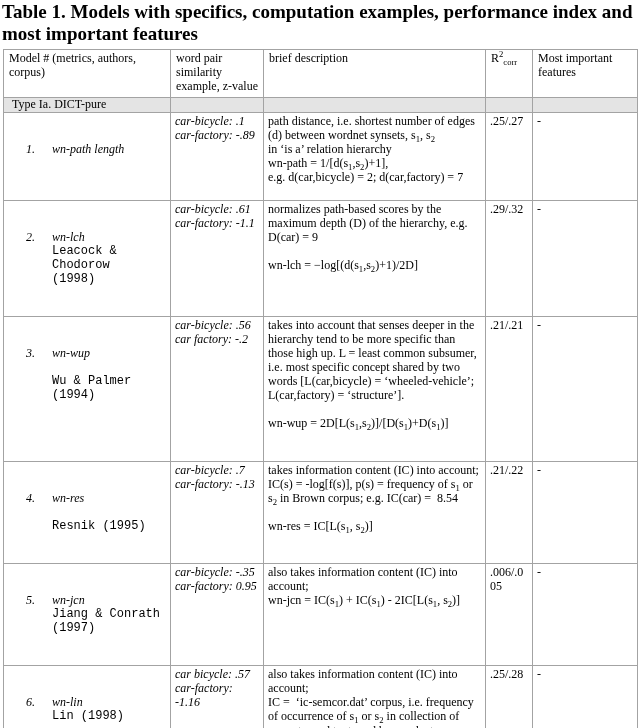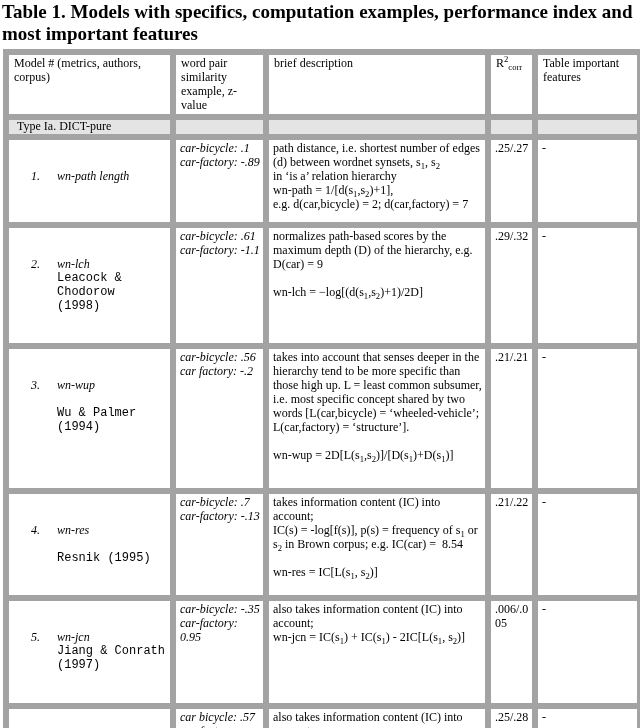--- a/index.html
+++ b/index.html
@@ -20,21 +20,21 @@
     margin-left: 3px;
     width: 634px;
   }
   col.c1 { width: 167px; }
   col.c2 { width: 93px; }
   col.c3 { width: 222px; }
   col.c4 { width: 47px; }
   col.c5 { width: 105px; }
 
   td, th {
-    border: 6px solid #a3a3a3;
+    border: 1px solid #a3a3a3;
     vertical-align: top;
     padding: 1px 3px 2px 4px;
     font-size: 12px;
     line-height: 1.17;
     font-weight: normal;
     text-align: left;
     white-space: pre-wrap;
     overflow: hidden;
   }
   th { padding-left: 5px; }
@@ -79,21 +79,21 @@
       <col class="c4">
       <col class="c5">
   </colgroup>
 
   <tbody>
       <tr class="rh-header">
     <th>Model # (metrics, authors, corpus)</th>
     <th>word pair similarity example, z-value</th>
     <th>brief description</th>
     <th>R<sup>2</sup><sub>corr</sub></th>
-    <th>Table important features</th>
+    <th>Most important features</th>
   </tr>
 
   <tr class="section-row rh-sec">
     <td>Type Ia. DICT-pure</td>
     <td></td>
     <td></td>
     <td></td>
     <td></td>
   </tr>
 

